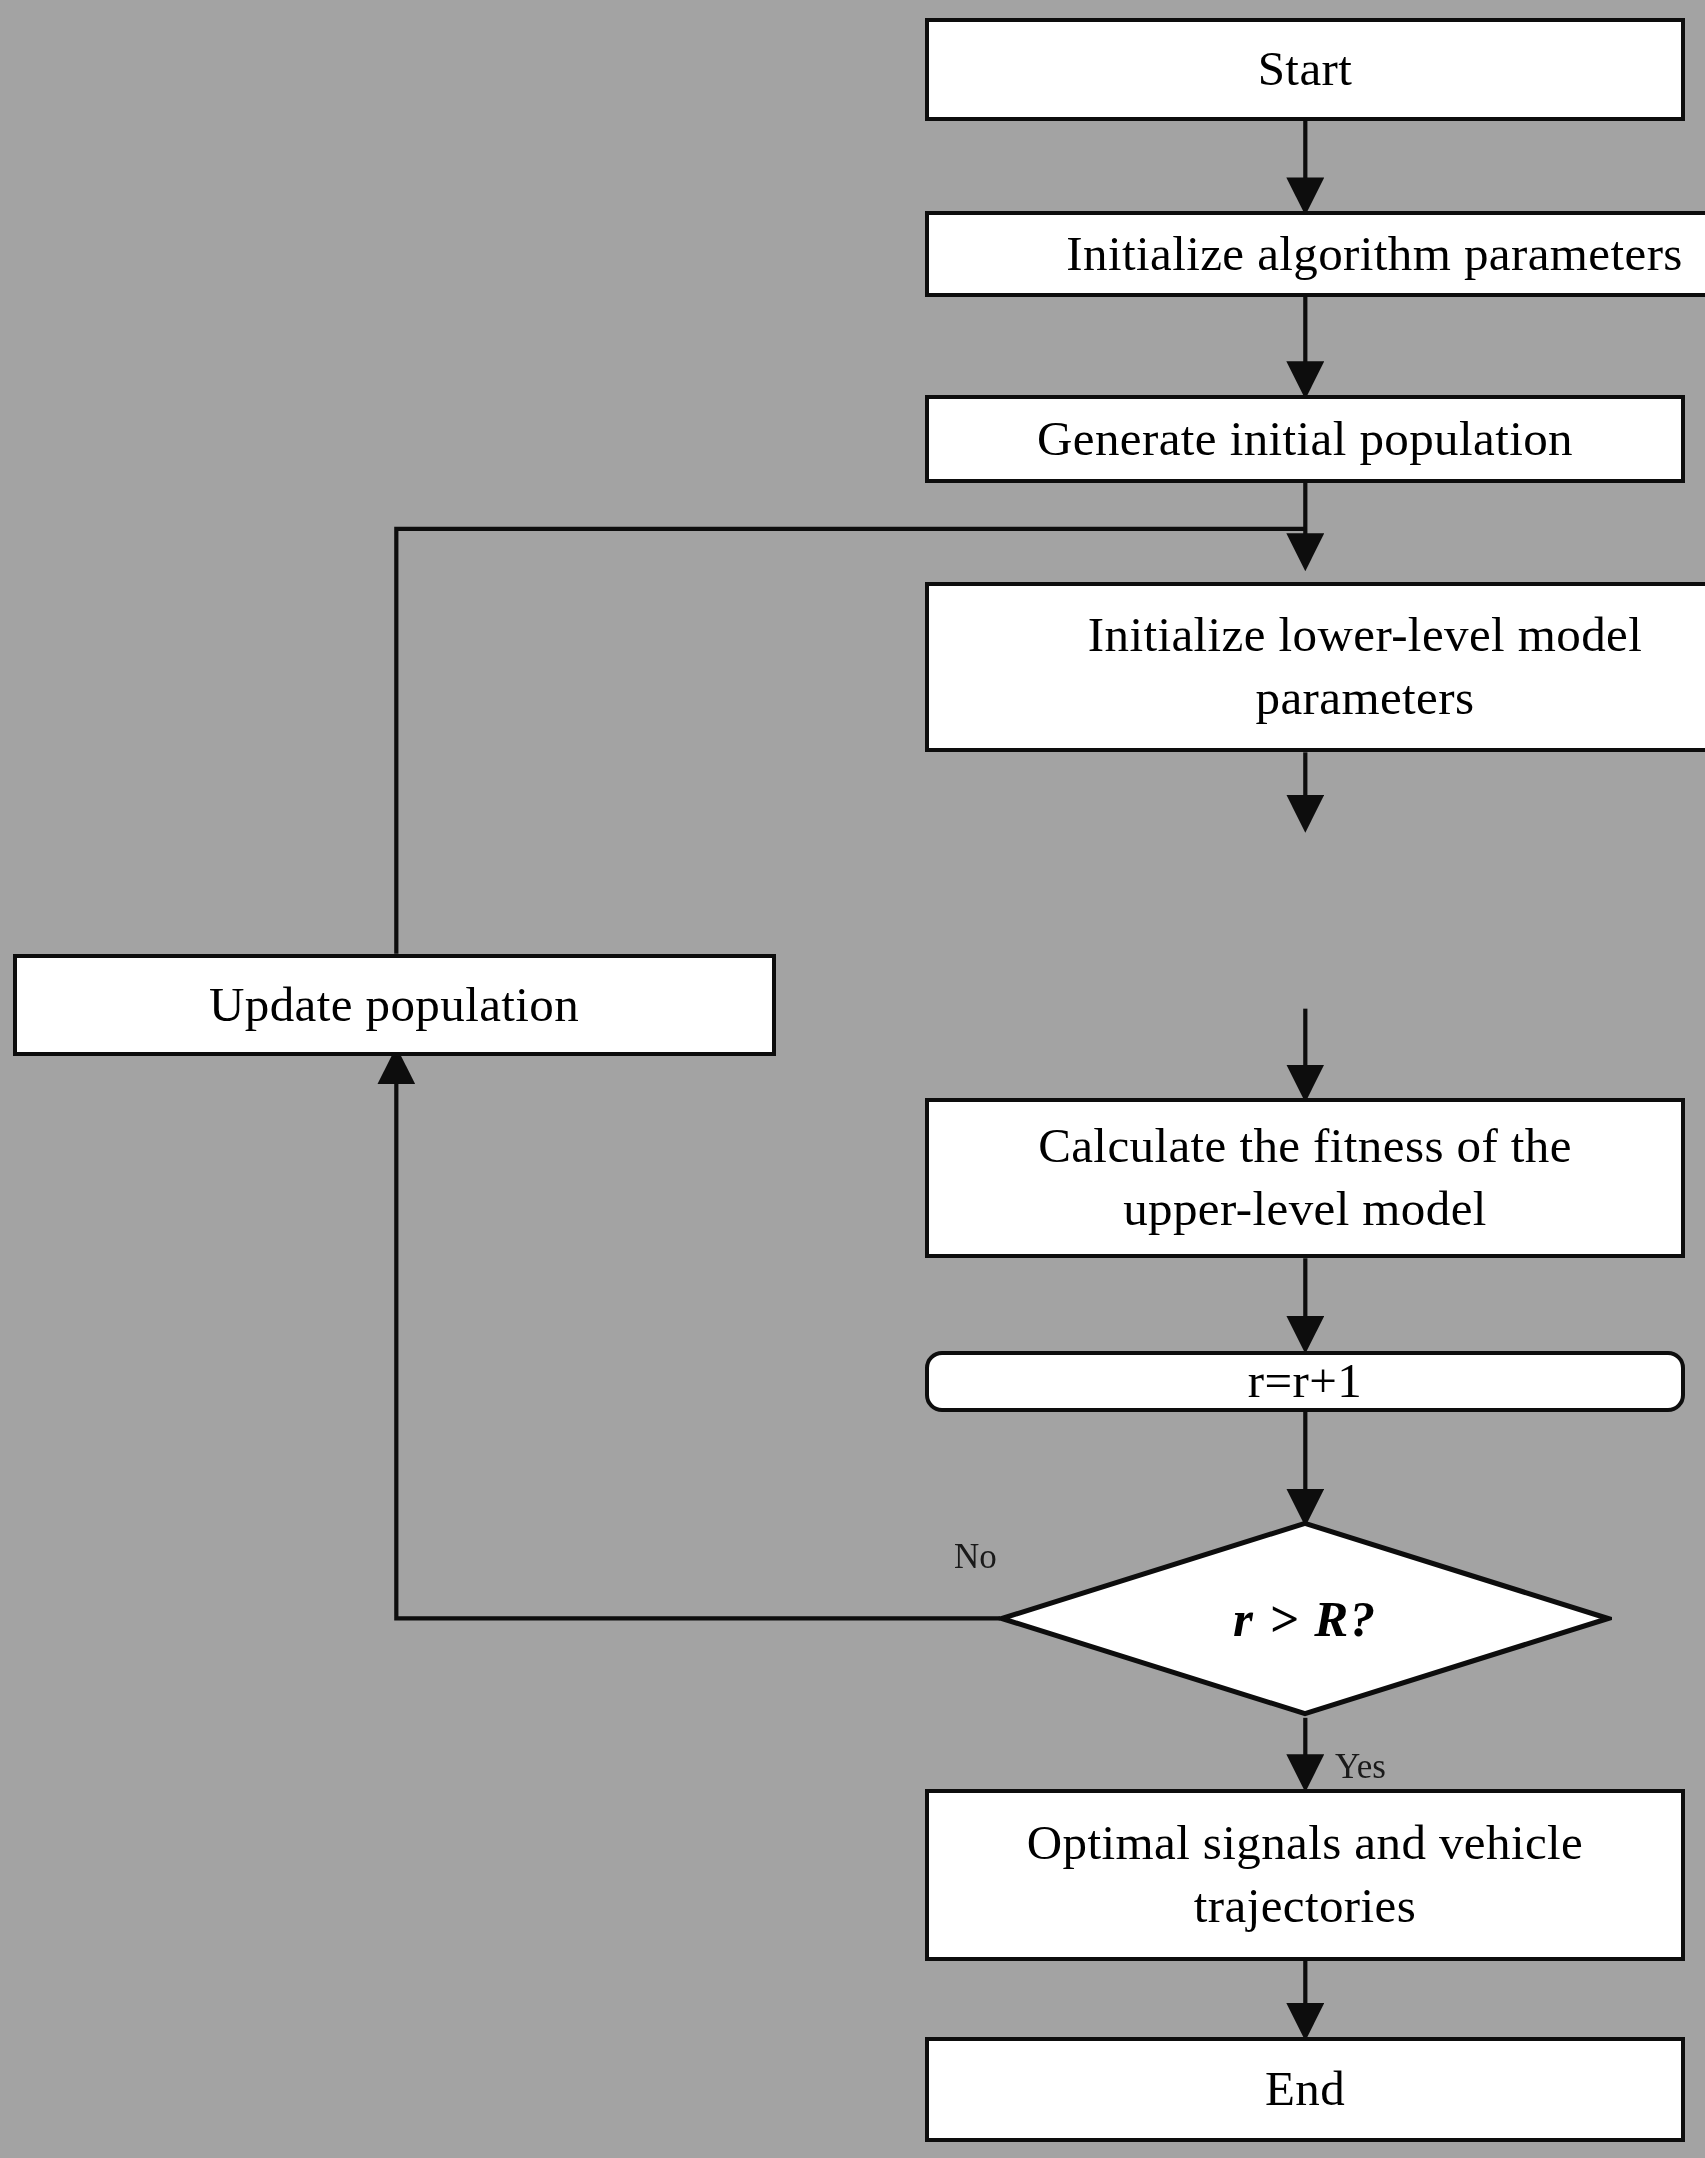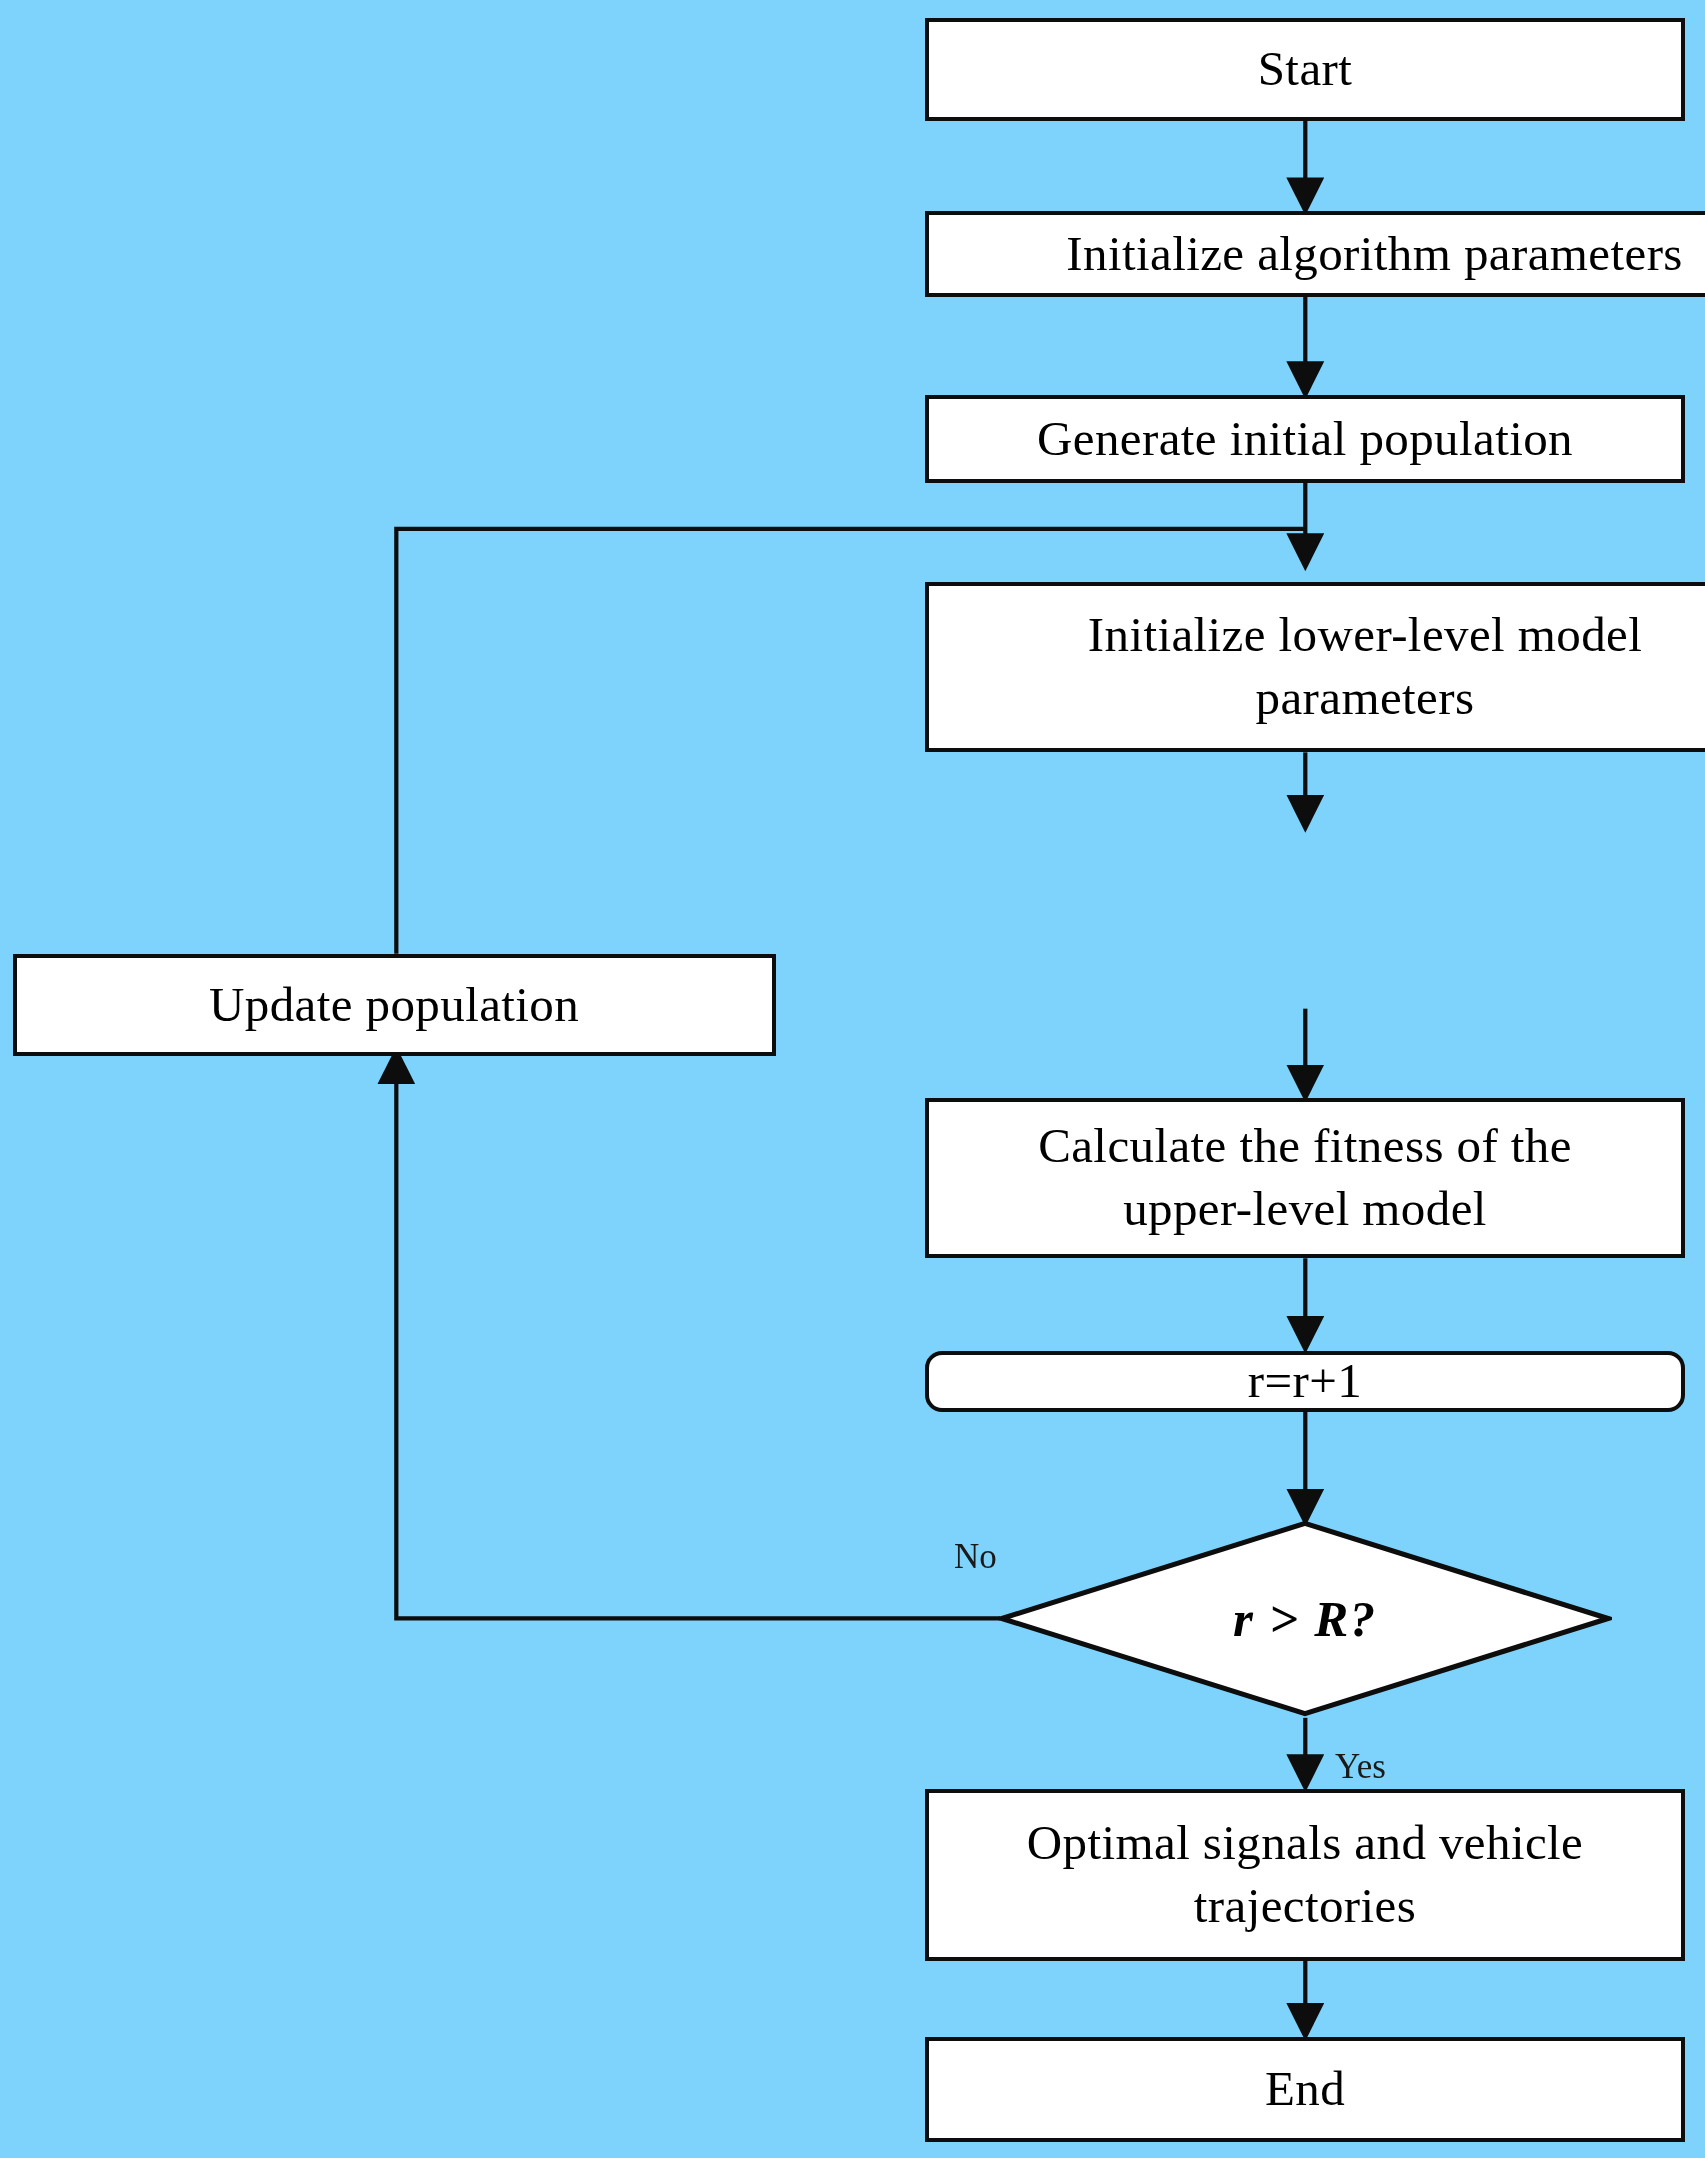--- a/index.html
+++ b/index.html
@@ -8,21 +8,21 @@
     padding: 0;
     background: #ffffff;
   }
   body {
     font-family: "Liberation Serif", "DejaVu Serif", serif;
   }
   #flow-root {
     position: relative;
     width: 1705px;
     height: 2159px;
-    background: #7dd3fc;
+    background: #a3a3a3;
     overflow: hidden;
   }
   svg.edges {
     position: absolute;
     left: 0;
     top: 0;
     width: 1705px;
     height: 2159px;
     pointer-events: none;
   }

